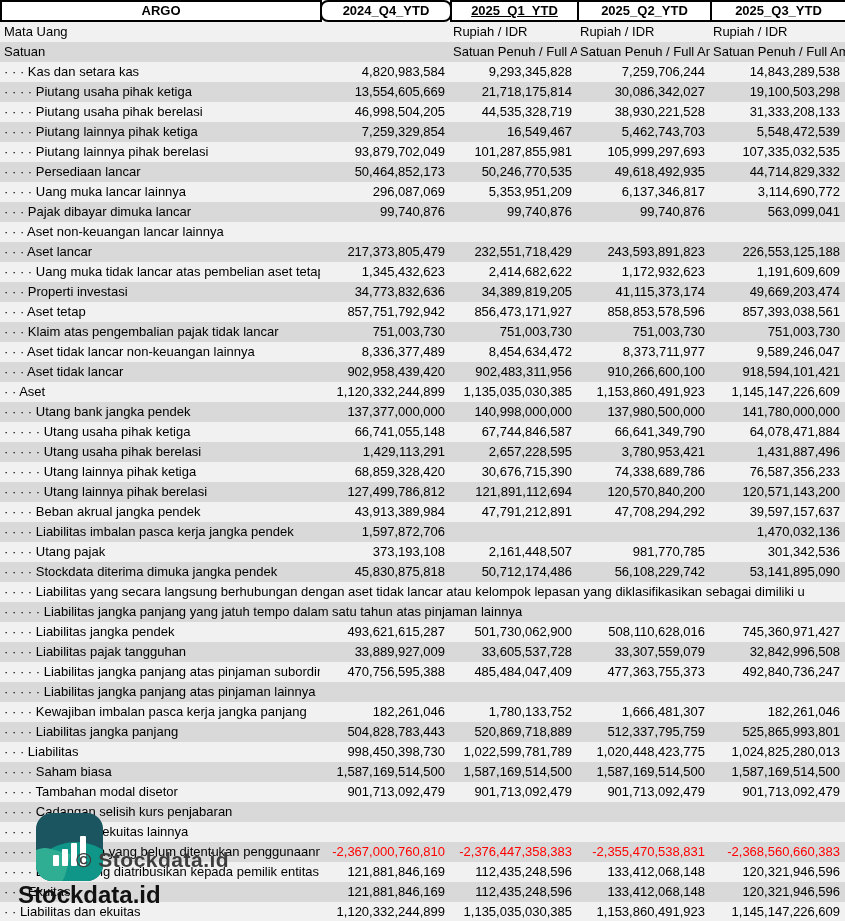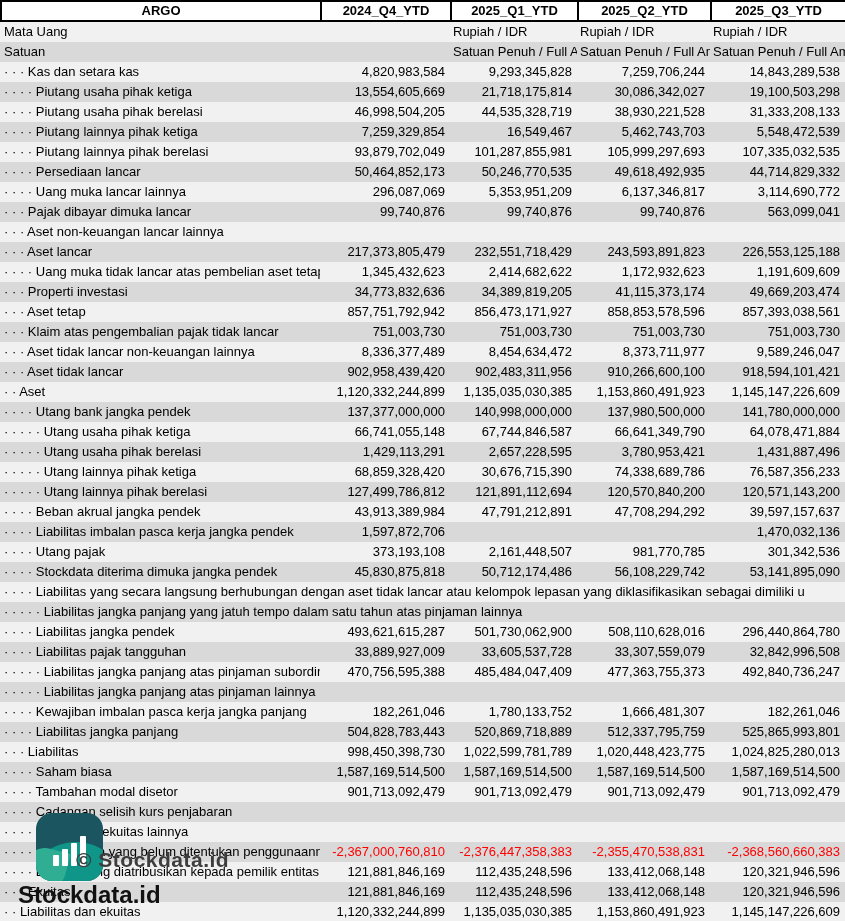--- a/index.html
+++ b/index.html
@@ -9,22 +9,22 @@
     font-family:"Liberation Sans", sans-serif;font-size:13px;
   }
   .sheet{width:751px;}
   
   .hrow{display:flex;height:22px;background:#fff;font-weight:bold;}
   .hcell{
     box-sizing:border-box;border:2px solid var(--header-border,#000);
     text-align:center;line-height:18px;overflow:hidden;white-space:nowrap;
   }
   .h0{flex:0 0 322px;}
-  .h1{flex:0 0 132px;margin-left:-2px;}
-  .h2{flex:0 0 129px;margin-left:-2px;}
+  .h1{flex:0 0 132px;margin-left:-2px;border-radius:8px;}
+  .h2{flex:0 0 129px;margin-left:-2px;text-decoration:underline;}
   .h3{flex:0 0 135px;margin-left:-2px;}
   .h4{flex:0 0 137px;margin-left:-2px;}
   
   .rows{width:845px;}
   .r{display:flex;height:20px;line-height:20px;}
   .r:nth-child(odd){background:var(--row-light,#f1f1f1);}
   .r:nth-child(even){background:var(--row-dark,#d9d9d9);}
   .lbl{
     flex:0 0 320px;width:320px;box-sizing:border-box;
     padding-left:4px;white-space:nowrap;overflow:hidden;
@@ -293,21 +293,21 @@
         <div class="val c1"></div>
         <div class="val c2"></div>
         <div class="val c3"></div>
         <div class="val c4"></div>
       </div>
       <div class="r">
         <div class="lbl">· · · · Liabilitas jangka pendek</div>
         <div class="val c1">493,621,615,287</div>
         <div class="val c2">501,730,062,900</div>
         <div class="val c3">508,110,628,016</div>
-        <div class="val c4">296,440,864,780</div>
+        <div class="val c4">745,360,971,427</div>
       </div>
       <div class="r">
         <div class="lbl">· · · · Liabilitas pajak tangguhan</div>
         <div class="val c1">33,889,927,009</div>
         <div class="val c2">33,605,537,728</div>
         <div class="val c3">33,307,559,079</div>
         <div class="val c4">32,842,996,508</div>
       </div>
       <div class="r">
         <div class="lbl">· · · · · Liabilitas jangka panjang atas pinjaman subordinasi</div>

